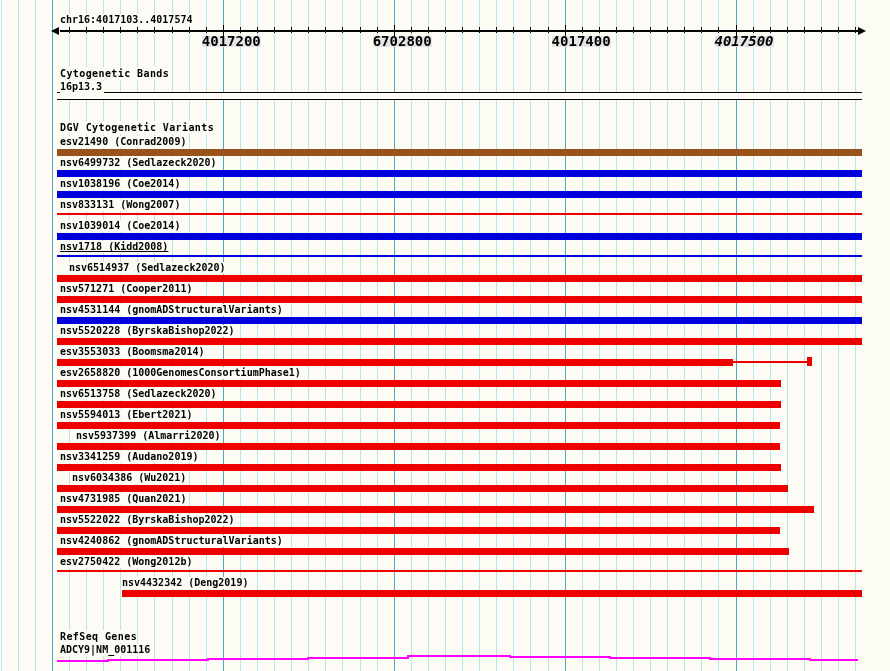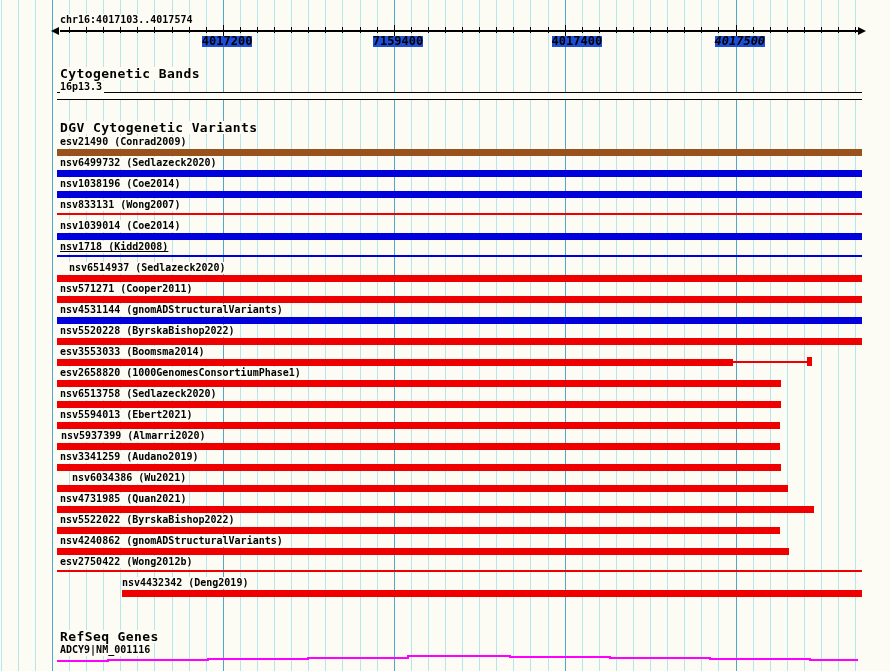--- a/index.html
+++ b/index.html
@@ -11,32 +11,32 @@
   .vgrid{position:absolute;top:0;bottom:0;width:1px;z-index:1;}
   .vgrid.minor{background:#b5e6ee;}
   .vgrid.major{background:#4fa8cc;}
   .lbl{
     position:absolute;z-index:5;background:#fcfcf5;
     font-weight:bold;font-size:10px;line-height:12px;white-space:pre;
     padding-right:2px;
   }
   .section-title{
     position:absolute;z-index:5;background:#fcfcf5;
-    font-weight:bold;font-size:13px;line-height:13px;letter-spacing:.4px;white-space:pre;
+    font-weight:bold;font-size:10px;line-height:13px;letter-spacing:.4px;white-space:pre;
   }
   .bar{position:absolute;height:7px;z-index:3;}
   .thinline{position:absolute;height:2px;z-index:3;}
   #ruler-line{position:absolute;left:60px;width:800px;top:30px;height:2px;background:#000;z-index:3;}
   .arrow{position:absolute;width:0;height:0;z-index:3;}
   .tick{position:absolute;width:1px;background:#000;z-index:3;}
   .tick.minor{top:27px;height:6px;}
   .tick.major{top:25px;height:11px;}
   .tick-label{
-    position:absolute;top:36px;z-index:5;background:#1d4ed8;
-    font-weight:bold;font-size:12px;line-height:11px;white-space:pre;
+    position:absolute;top:36px;z-index:5;background:#e5e5e5;
+    font-weight:bold;font-size:14px;line-height:11px;white-space:pre;
   }
   #band-box{
     position:absolute;left:57px;width:805px;top:92px;height:6px;
     background:#fcfcf5;border-top:1.5px solid #000;border-bottom:1.5px solid #000;z-index:2;
   }
   #gene-svg{position:absolute;left:0;top:0;z-index:3;}
 </style>
 </head>
 <body>
 
@@ -144,21 +144,21 @@
         <div class="tick minor" style="left: 718.4px;"></div>
         <div class="tick major" style="left: 735.5px;"></div>
         <div class="tick minor" style="left: 752.6px;"></div>
         <div class="tick minor" style="left: 769.7px;"></div>
         <div class="tick minor" style="left: 786.8px;"></div>
         <div class="tick minor" style="left: 803.9px;"></div>
         <div class="tick minor" style="left: 821px;"></div>
         <div class="tick minor" style="left: 838.1px;"></div>
         <div class="tick minor" style="left: 855.2px;"></div>
         <div class="tick-label" style="left: 201.786px;">4017200</div>
-        <div class="tick-label" style="left: 372.699px;">7159400</div>
+        <div class="tick-label" style="left: 372.699px;">6702800</div>
         <div class="tick-label" style="left: 543.611px; margin-left: 8px;">4017400</div>
         <div class="tick-label" style="left: 714.524px; font-style: italic;">4017500</div>
       </div>
   </div>
 
   <div class="section-title" style="left:60px;top:67px;">Cytogenetic Bands</div>
   <div class="lbl" style="left:60px;top:81px;">16p13.3</div>
   <div id="band-box"></div>
 
   <div class="section-title" style="left:60px;top:121px;">DGV Cytogenetic Variants</div>
@@ -215,21 +215,21 @@
       </div>
       <div>
         <div class="lbl" style="left: 60px; top: 388px;">nsv6513758 (Sedlazeck2020)</div>
         <div class="bar" style="left: 57px; width: 724px; top: 401px; background: rgb(238, 0, 0);"></div>
       </div>
       <div>
         <div class="lbl" style="left: 60px; top: 409px;">nsv5594013 (Ebert2021)</div>
         <div class="bar" style="left: 57px; width: 723px; top: 422px; background: rgb(238, 0, 0);"></div>
       </div>
       <div>
-        <div class="lbl" style="left: 61px; top: 430px;">nsv5937399 (Almarri2020)</div>
+        <div class="lbl" style="left: 76px; top: 430px;">nsv5937399 (Almarri2020)</div>
         <div class="bar" style="left: 57px; width: 723px; top: 443px; background: rgb(238, 0, 0);"></div>
       </div>
       <div>
         <div class="lbl" style="left: 60px; top: 451px;">nsv3341259 (Audano2019)</div>
         <div class="bar" style="left: 57px; width: 724px; top: 464px; background: rgb(238, 0, 0);"></div>
       </div>
       <div>
         <div class="lbl" style="left: 60px; top: 472px; margin-left: 12px;">nsv6034386 (Wu2021)</div>
         <div class="bar" style="left: 57px; width: 731px; top: 485px; background: rgb(238, 0, 0);"></div>
       </div>

